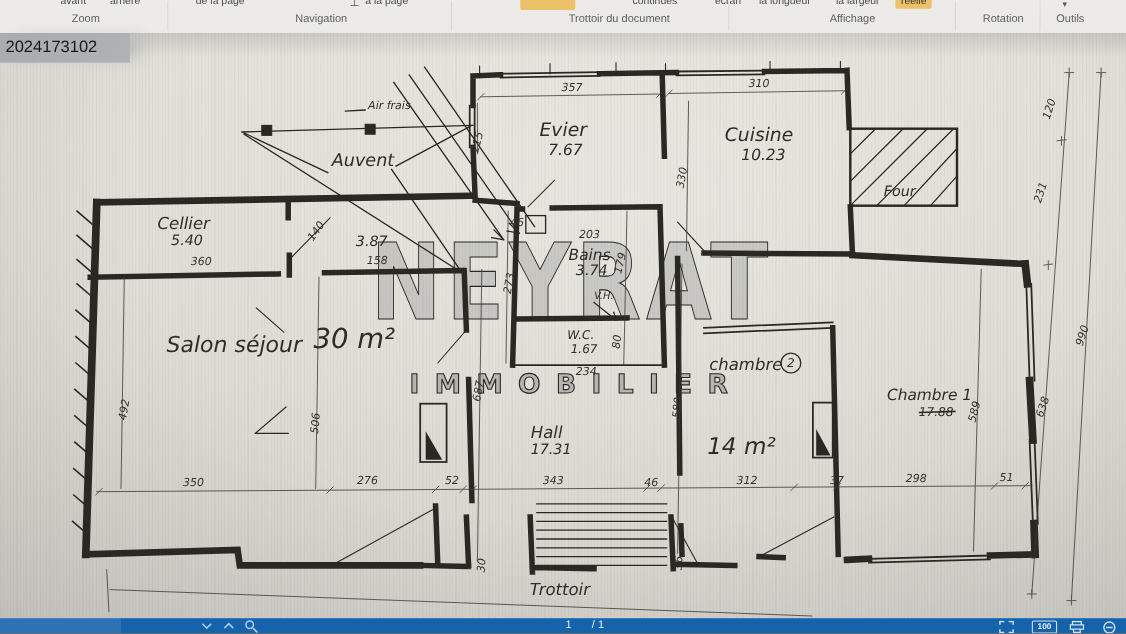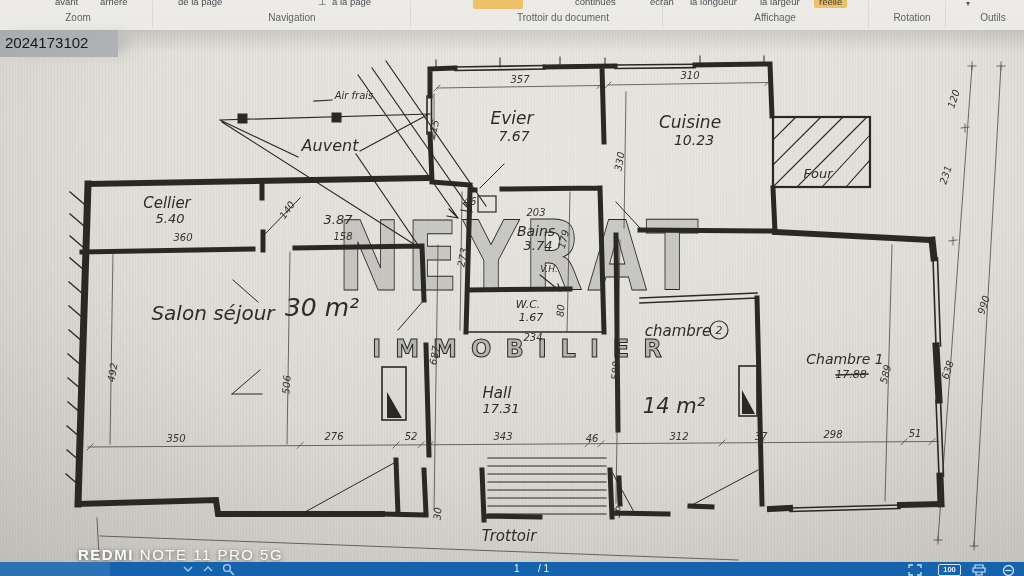--- a/index.html
+++ b/index.html
@@ -70,21 +70,21 @@
         <span class="rib-t" style="left: 690px;">la longueur</span>
         <span class="rib-t" style="left: 760px;">la largeur</span>
         <span class="rib-t hl" style="left: 814px;">réelle</span>
       </div>
     <div id="rib-group-layer">
         <span class="rib-g" style="left: 78px;">Zoom</span>
         <span class="rib-g" style="left: 292px;">Navigation</span>
         <span class="rib-g" style="left: 563px;">Trottoir du document</span>
         <span class="rib-g" style="left: 775px;">Affichage</span>
         <span class="rib-g" style="left: 868px; margin-left: 44px;">Rotation</span>
-        <span class="rib-g" style="left: 993px;">Outils</span>
+        <span class="rib-g" style="left: 973px;">Outils</span>
       </div>
   </div>
 
   <div class="photo">
     <div class="ref-chip">2024173102</div>
 
     <svg id="plan-svg" class="plan-svg" width="1024" height="532" viewBox="0 30 1024 532">
       <g stroke="#2a2823" fill="none" stroke-linecap="square">
 
         <text class="wm-big" transform="translate(520 290) scale(0.8 1)" font-size="96">NEYRAT</text>
@@ -221,23 +221,20 @@
             <text x="949" y="176" class="dim" font-size="10" transform="rotate(-72 949 176)">231</text>
             <text x="987" y="306" class="dim" font-size="10" transform="rotate(-72 987 306)">990</text>
             <text x="951" y="371" class="dim" font-size="10" transform="rotate(-72 951 371)">638</text>
             <text x="441" y="514" class="dim" font-size="10" transform="rotate(-85 441 514)">30</text>
             <text x="620" y="512" class="dim" font-size="10" transform="rotate(-85 620 512)">36</text>
           </g>
         <g id="extras-layer"></g>
       </g>
     </svg>
 
-    <div class="redmi">
-      <b>REDMI</b><span>NOTE 11 PRO 5G</span>
-    </div>
   </div>
 
   <div class="statusbar">
     <div class="sb-left"></div>
     <svg class="sb-ic" style="left:183px;" width="10" height="9">
       <polyline points="1,3 5,7 9,3" fill="none" stroke="#a9cdf0" stroke-width="1.4"></polyline>
       </svg>
     <svg class="sb-ic" style="left:203px;" width="10" height="9">
       <polyline points="1,7 5,3 9,7" fill="none" stroke="#a9cdf0" stroke-width="1.4"></polyline>
       </svg>

